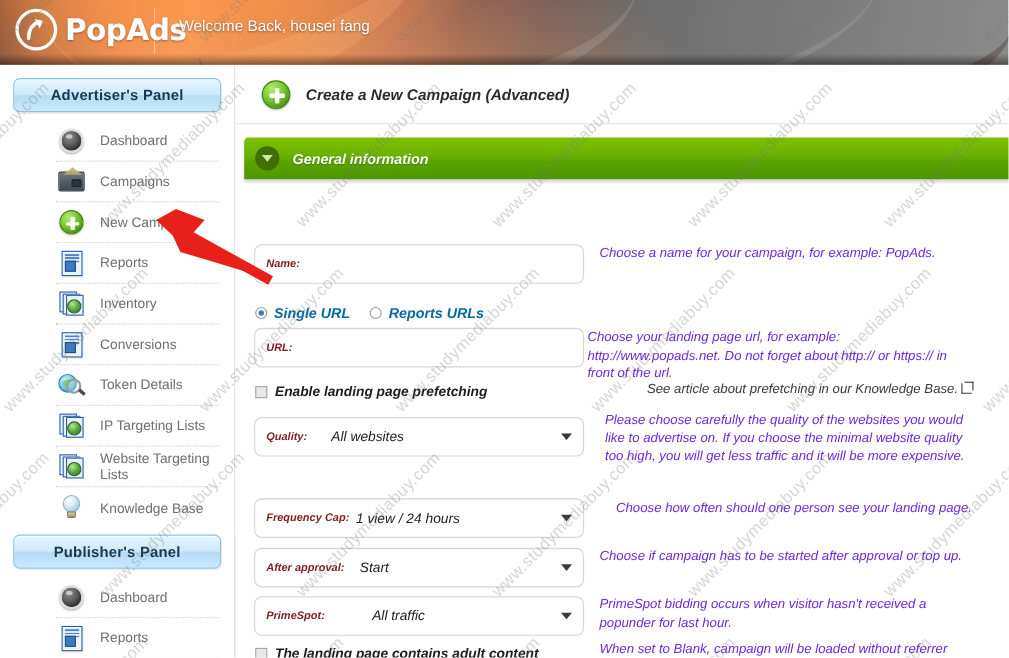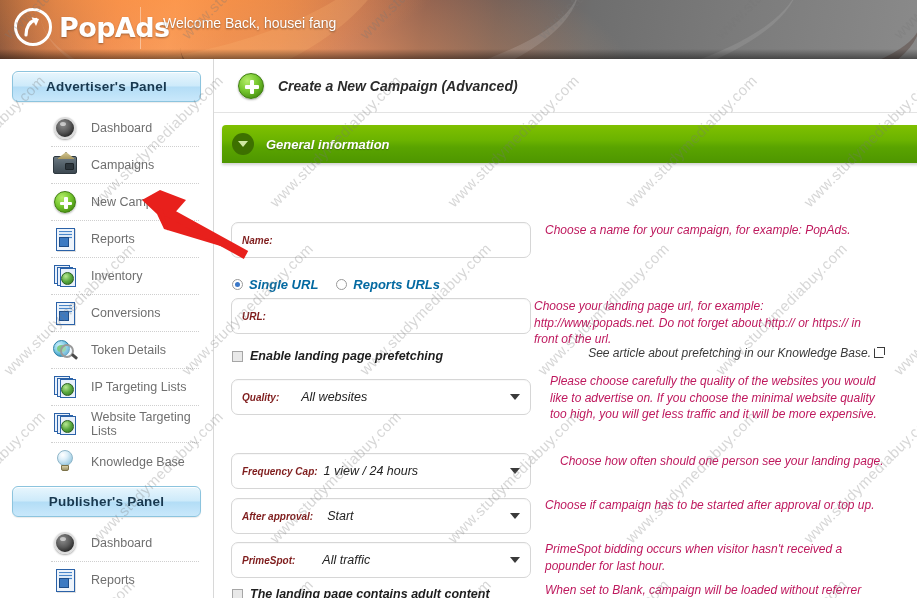--- a/index.html
+++ b/index.html
@@ -239,21 +239,21 @@
   .field .fval { font-size: 12.5px; color: #222; margin-left: 10px; flex: 1; }
   .field .fval.wide { margin-left: 6px; }
   .field .fcaret {
     width: 0; height: 0; margin-left: auto;
     border-left: 5px solid transparent; border-right: 5px solid transparent;
     border-top: 6px solid #3a3a3a;
   }
   .help {
     position: absolute;
     width: 340px;
-    font-size: 12px; color: #be185d; line-height: 16.5px;
+    font-size: 12px; color: #6d28d9; line-height: 16.5px;
   }
   .help.dark { color: #3a3a3a; text-align: right; }
   .extlink-ico { display:inline-block; width:11px; height:11px; position:relative; margin-left:3px; vertical-align:-1px;}
   .extlink-ico:before{content:'';position:absolute;left:0;bottom:0;width:8px;height:8px;border:1.4px solid #3a3a3a;border-top-color:transparent;border-right-color:transparent;}
   .extlink-ico:after{content:'';position:absolute;right:0;top:0;width:7px;height:7px;border-top:1.4px solid #3a3a3a;border-right:1.4px solid #3a3a3a;}
 
   .radio-row { position: absolute; display: flex; align-items: center; gap: 6px; }
   .rad {
     width: 11px; height: 11px; border-radius: 50%;
     border: 1px solid #9a9a9a; background: #fff; position: relative; cursor: pointer;
@@ -507,21 +507,21 @@
           <span class="flabel">After approval:</span>
           <span class="fval" style="margin-left:14px">Start</span>
           <span class="fcaret"></span>
         </div>
       </div>
       <div class="help" style="left:331px; top:334px;">Choose if campaign has to be started after approval or top up.</div>
 
       <div class="frow" style="left:17px; top:379px;">
         <div class="field sel">
           <span class="flabel">PrimeSpot:</span>
-          <span class="fval" style="margin-left:27px">All traffic</span>
+          <span class="fval" style="margin-left:43px">All traffic</span>
           <span class="fcaret"></span>
         </div>
       </div>
       <div class="help" style="left:331px; top:378px;">PrimeSpot bidding occurs when visitor hasn't received a popunder for last hour.</div>
 
       <div class="check-row" style="left:18px; top:424px;">
         <span class="chk"></span>
         <span class="clabel">The landing page contains adult content</span>
       </div>
 

